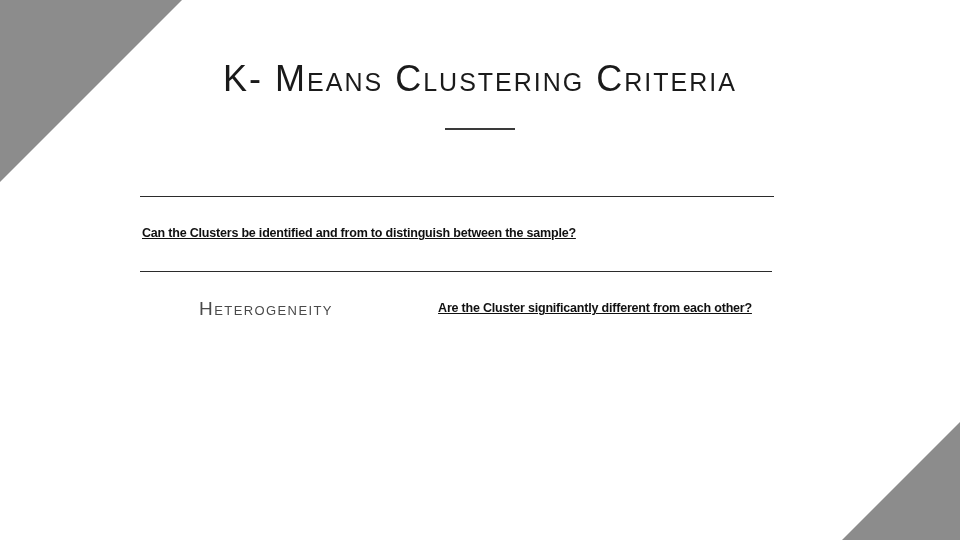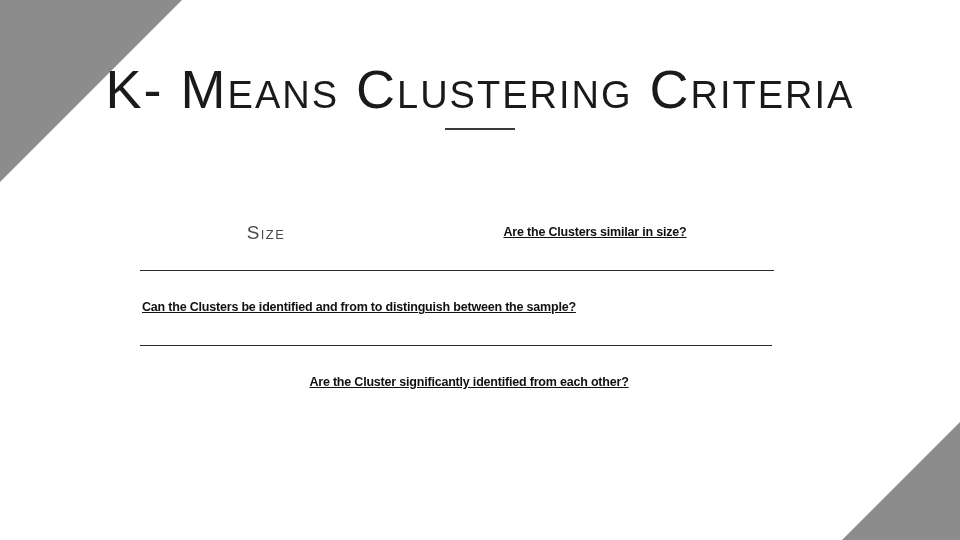--- a/index.html
+++ b/index.html
@@ -39,21 +39,21 @@
     border-bottom: 118px solid #8c8c8c;
     border-left: 118px solid transparent;
   }
   .title {
     position: absolute;
     top: 58px;
     left: 0;
     width: 960px;
     text-align: center;
     font-family: "Liberation Sans", sans-serif;
-    font-size: 54px;
+    font-size: 36px;
     font-weight: 400;
     letter-spacing: 2px;
     color: #1a1a1a;
     font-variant: small-caps;
     text-transform: capitalize;
   }
   .title-underline {
     position: absolute;
     top: 128px;
     left: 445px;
@@ -119,32 +119,29 @@
 <div class="slide">
 
   <div class="corner-tl"></div>
   <div class="corner-br"></div>
 
   <div class="title">K- Means Clustering Criteria</div>
   <div class="title-underline"></div>
 
   <div class="rows">
 
-    <div class="row">
-      <div class="row-label">Size</div>
-      <div class="row-text center">Are the Clusters similar in size?</div>
-    </div>
 
     <div class="divider"></div>
 
     <div class="row">
       <div class="row-text left">Can the Clusters be identified and from to distinguish between the sample?</div>
     </div>
 
     <div class="divider d2"></div>
 
     <div class="row">
-      <div class="row-text center">Are the Cluster significantly identified from each other?</div>
+      <div class="row-label">Heterogeneity</div>
+      <div class="row-text center">Are the Cluster significantly different from each other?</div>
     </div>
 
   </div>
 
 </div>
 
 </body></html>

